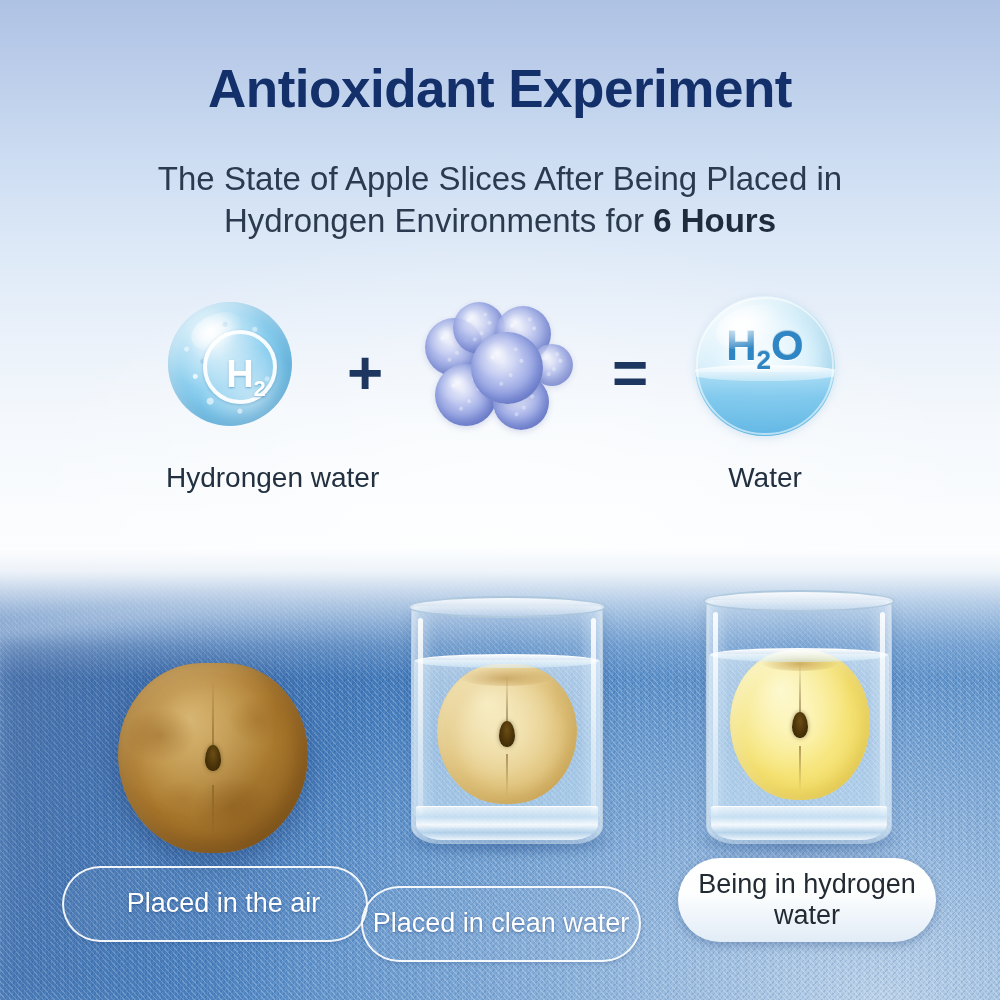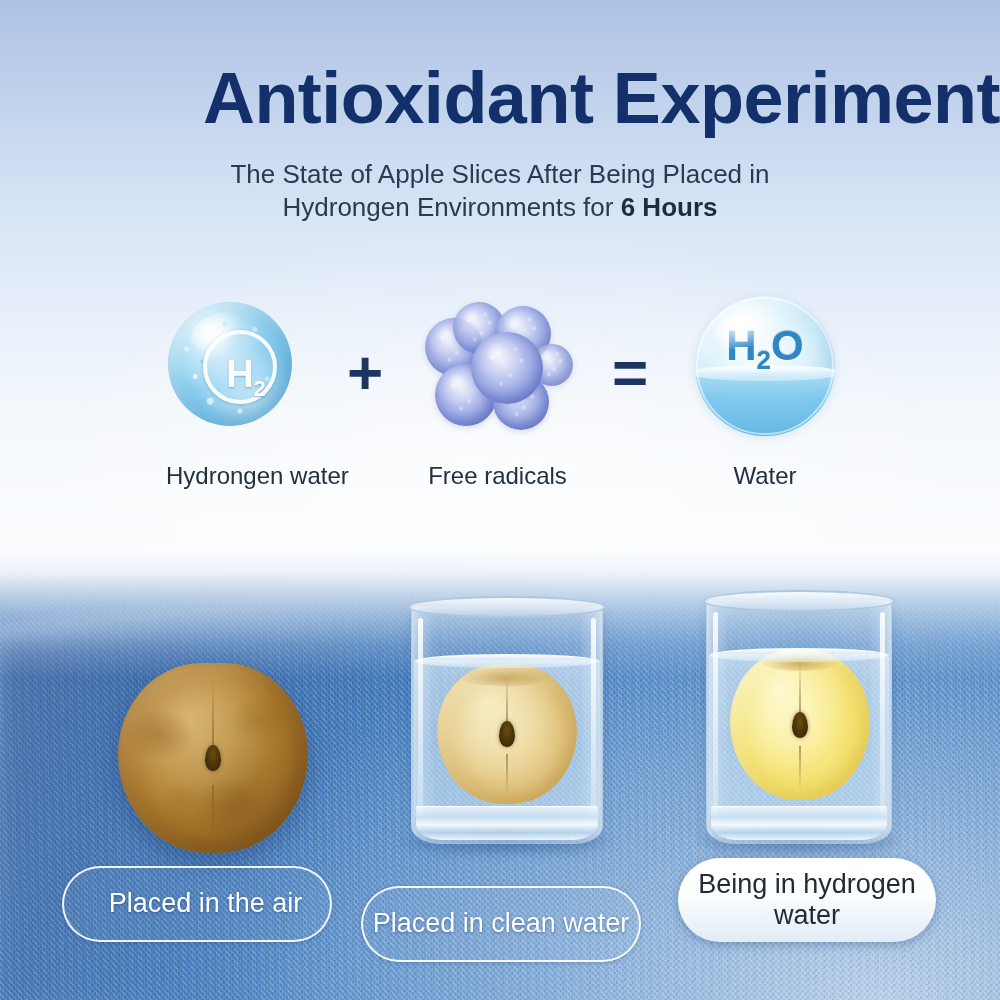--- a/index.html
+++ b/index.html
@@ -66,45 +66,45 @@
   }
   .cloth-shadow-left {
     position:absolute; left:0; top:640px; width:470px; height:360px;
     background:linear-gradient(125deg, rgba(14,54,120,0.34) 0%, rgba(14,54,120,0.12) 38%, rgba(14,54,120,0) 70%);
     filter:blur(10px);
   }
 
   
   .title {
     position:absolute; left:0; top:62px; width:1000px;
-    text-align:right;
-    font-size:72px;
+    text-align:center;
+    font-size:53px;
     font-weight:bold;
     letter-spacing:-0.5px;
     color:#14306b;
     line-height:1.02;
   }
   .subtitle {
     position:absolute; left:140px; top:158px; width:720px;
     text-align:center;
-    font-size:26px;
+    font-size:33px;
     color:#2b3a4e;
     line-height:1.28;
   }
   .subtitle .bold { font-weight:bold; color:#1f2c3d;margin-top:20px; }
 
   
   .equation { position:absolute; left:0; top:300px; width:1000px; height:210px; }
 
   .eq-item { position:absolute; text-align:center; }
 
   .eq-caption {
     position:absolute; top:162px; width:100%;
     text-align:center;
-    font-size:24px;
+    font-size:28px;
     color:#22303f;
     white-space:nowrap;
   }
 
   
   #h2-wrap  { left:166px; top:0;  width:128px; }
   .h2-sphere {
     position:relative; width:124px; height:124px; margin:2px auto 0;
     border-radius:50%;
     background:
@@ -367,21 +367,21 @@
     background:rgba(255,255,255,0.04);
     text-shadow:0 1px 3px rgba(15,50,110,0.5);
     box-shadow:0 1px 4px rgba(10,40,95,0.25);
   }
   .pill.solid {
     background:linear-gradient(180deg, #ffffff 0%, #fdfefe 42%, #eef4fa 72%, #e2ecf6 100%);
     color:#222a33;
     font-size:27px;
     box-shadow:0 3px 10px rgba(15,50,110,0.30);
   }
-  #pill-air   { left:62px;  top:866px; width:270px; height:76px;padding-left:17px; }
+  #pill-air   { left:62px;  top:866px; width:306px; height:76px;padding-left:17px; }
   #pill-clean { left:361px; top:866px; width:280px; height:76px;margin-top:20px; }
   #pill-h2    { left:678px; top:858px; width:258px; height:84px; padding:0 14px; }
 </style>
 </head>
 <body>
 
 <div id="stage">
 
   <div class="bg-sky"></div>
   <div class="bg-sky-vignette"></div>
@@ -418,21 +418,20 @@
     <div class="eq-item" id="radicals-wrap">
       <div class="radicals">
         <div class="rad r1"></div>
         <div class="rad r2"></div>
         <div class="rad r3"></div>
         <div class="rad r7"></div>
         <div class="rad r5"></div>
         <div class="rad r6"></div>
         <div class="rad r4"></div>
       </div>
-      <div class="eq-caption">Free radicals</div>
     </div>
 
     <div class="eq-item" id="equals-wrap">
       <div class="op-sign">=</div>
     </div>
 
     <div class="eq-item" id="water-wrap">
       <div class="water-sphere">
         <div class="fill"></div>
         <div class="h2o-lbl"><span>H</span><sub>2</sub><span>O</span></div>

